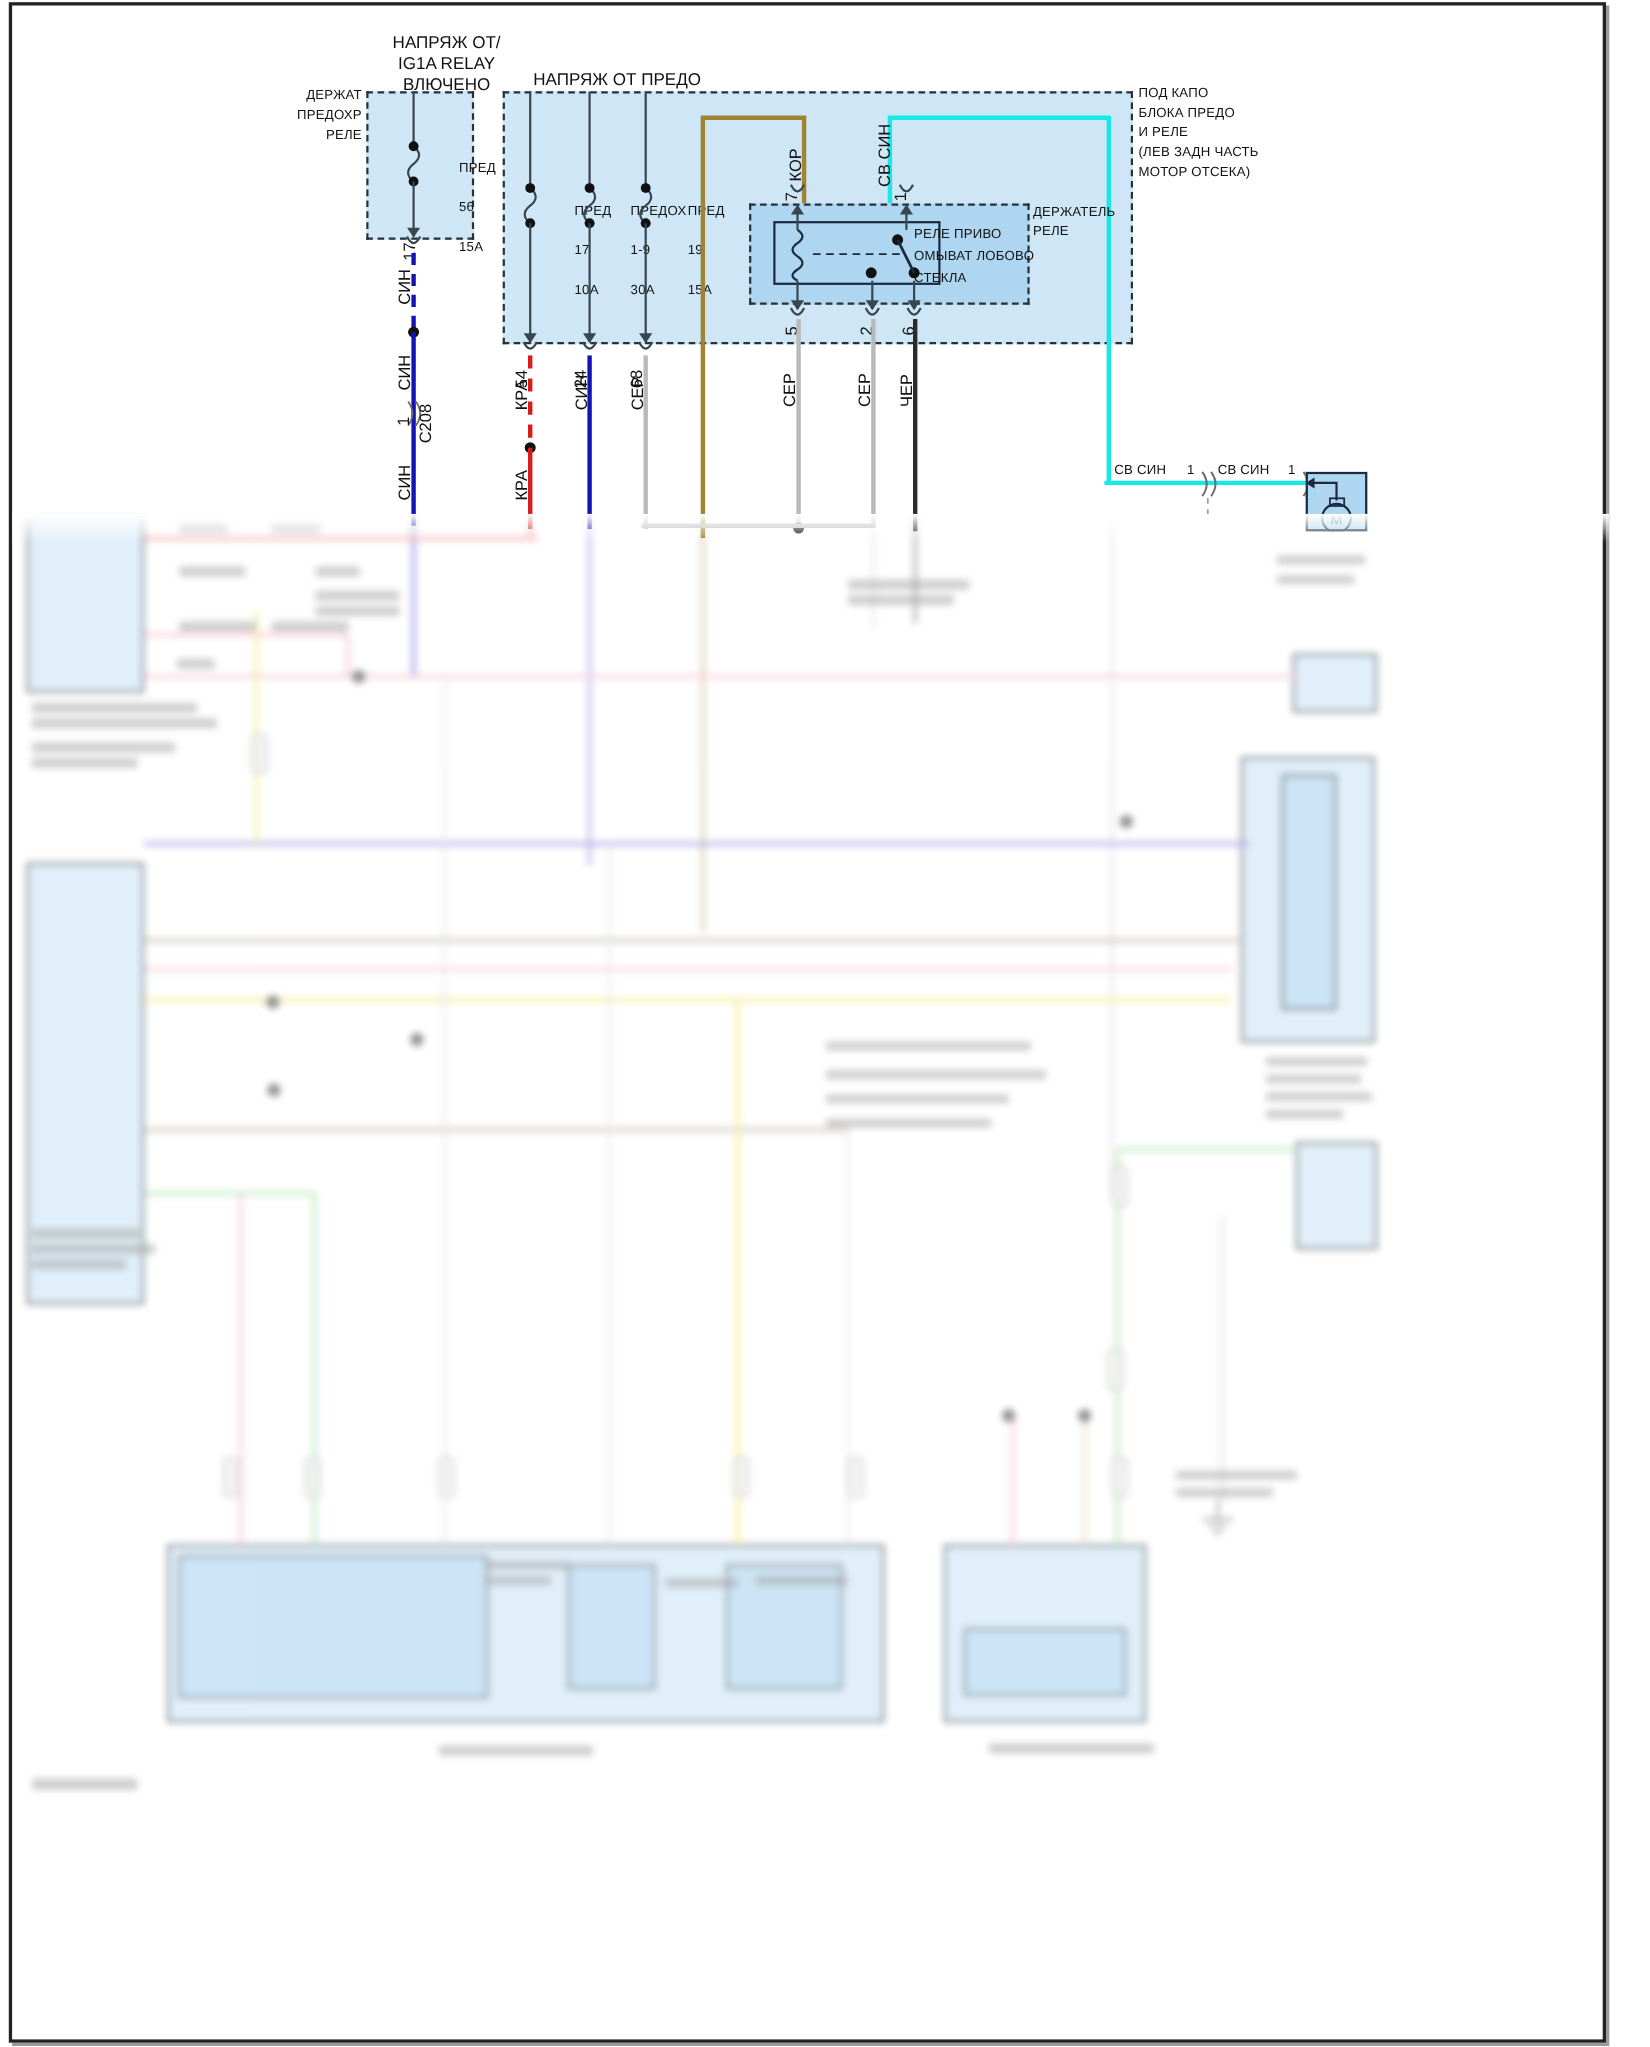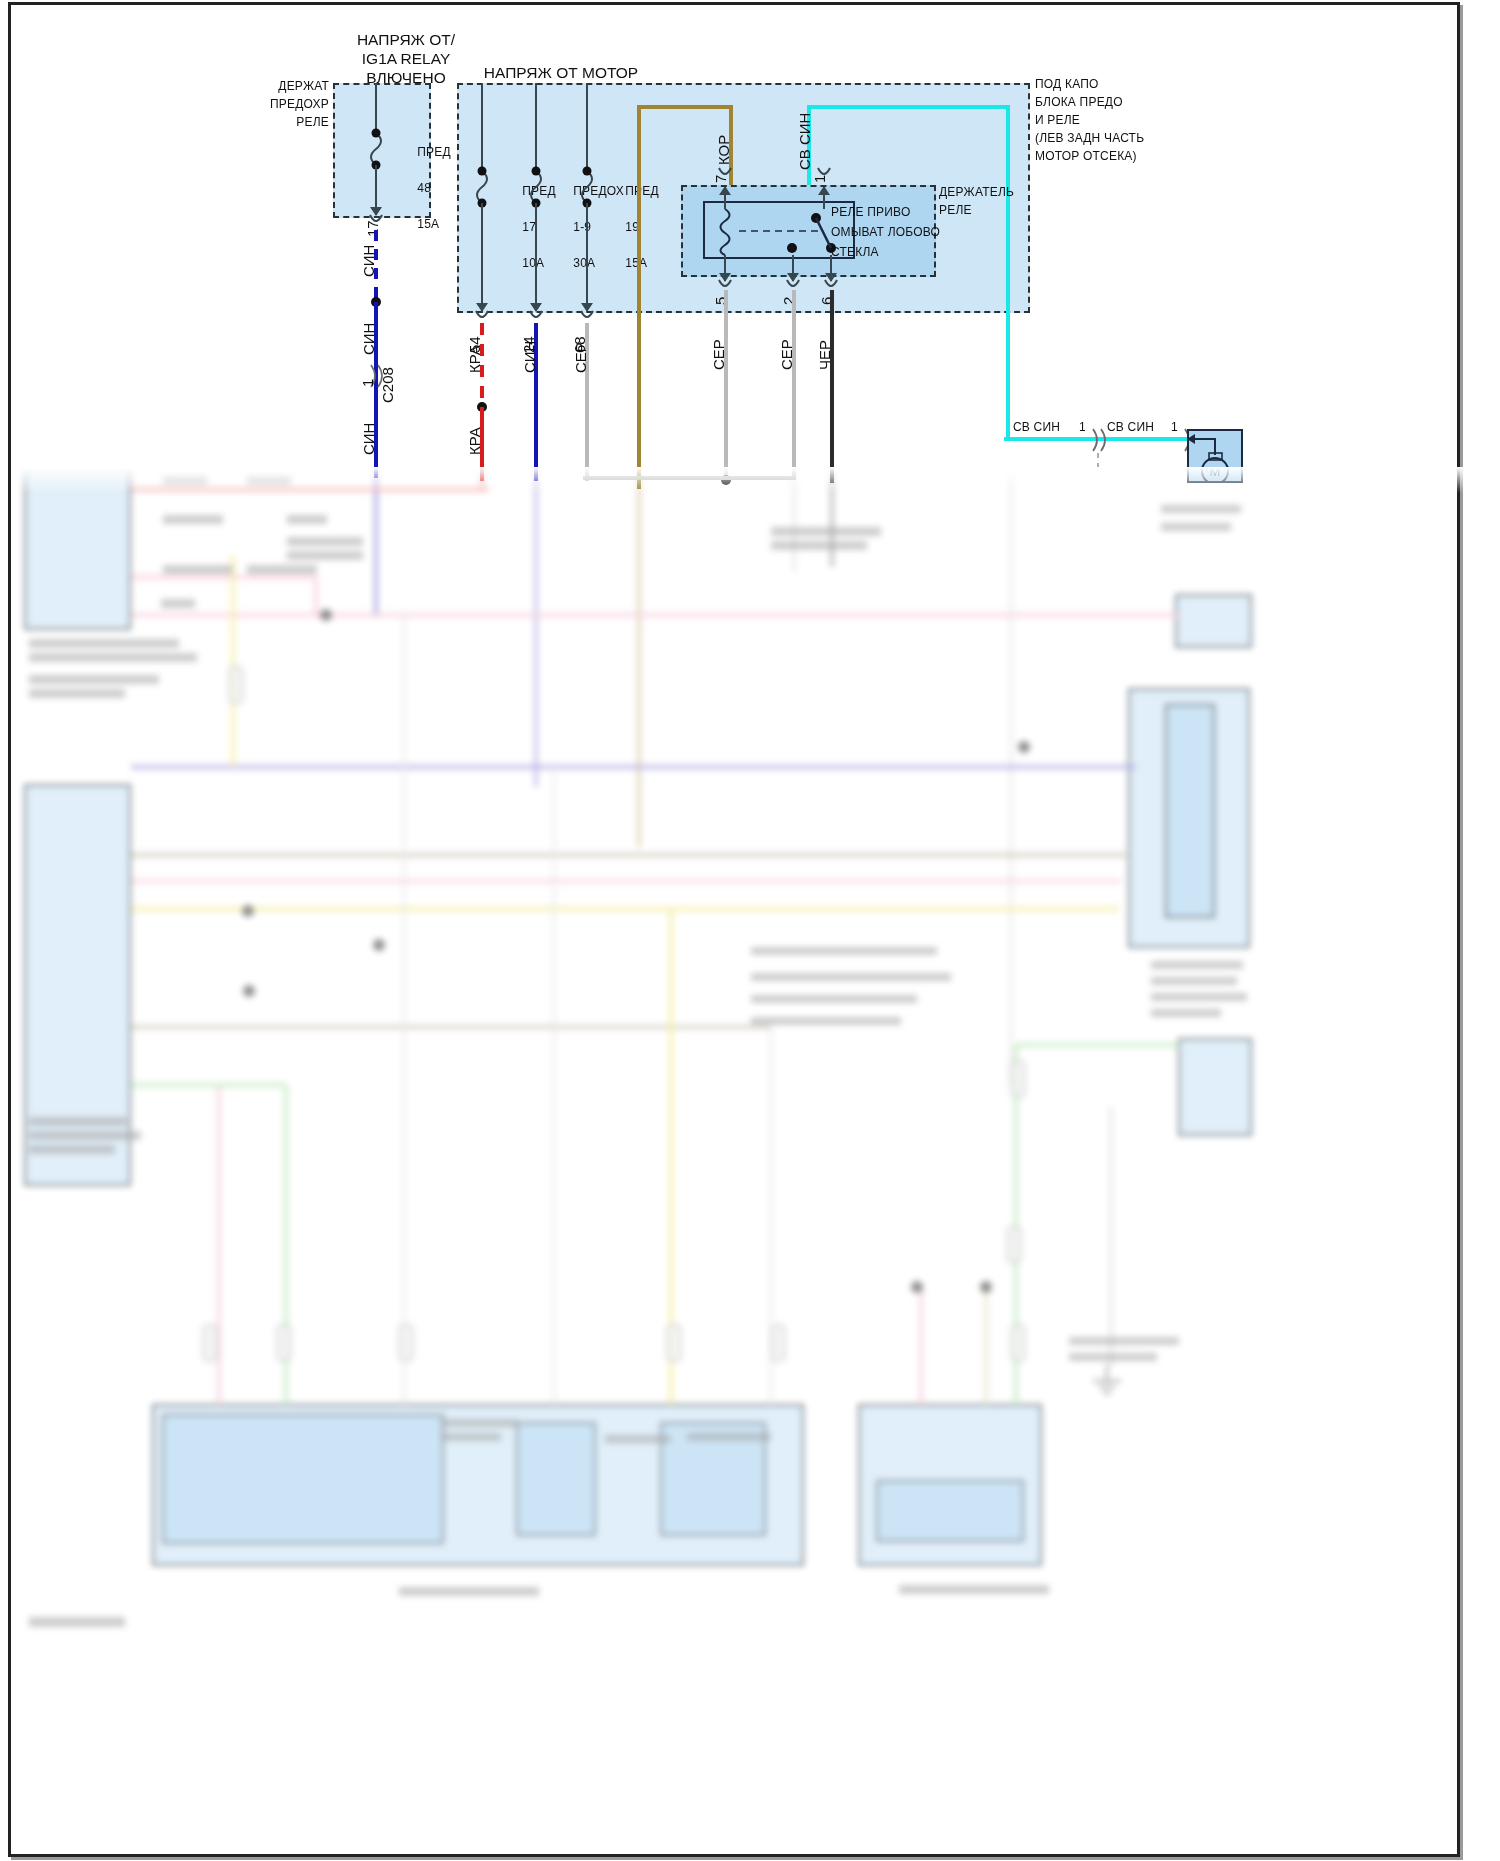--- a/index.html
+++ b/index.html
@@ -31,37 +31,37 @@
 
   <div id="frame-shadow"></div>
 
   <div id="frame">
 
     <div class="layer" style="left:0;top:0;width:1452px;height:470px;">
 
       <div class="hdr" style="left: 305px; top: 25px; width: 180px; white-space: pre-line;">НАПРЯЖ ОТ/
 IG1A RELAY
 ВЛЮЧЕНО</div>
-      <div class="hdr" style="left:430px;top:58px;width:240px;">НАПРЯЖ ОТ МОТОР</div>
+      <div class="hdr" style="left:430px;top:58px;width:240px;">НАПРЯЖ ОТ ПРЕДО</div>
 
       <div class="box-dash" style="left:322px;top:78px;width:98px;height:135px;"></div>
       <div class="lbl" style="left: 212px; top: 72px; text-align: right; width: 106px; white-space: pre-line;">ДЕРЖАТ ПРЕДОХР
 РЕЛЕ</div>
 
       <svg class="layer" style="left:352px;top:78px;" width="30" height="135">
         <line x1="13" y1="0" x2="13" y2="50" stroke="#37474f" stroke-width="2"></line>
         <path d="M13 50 q10 8 0 16 q-10 8 0 16" stroke="#37474f" stroke-width="2" fill="none"></path>
         <circle cx="13" cy="50" r="4.5" fill="#111"></circle>
         <circle cx="13" cy="82" r="4.5" fill="#111"></circle>
         <line x1="13" y1="82" x2="13" y2="132" stroke="#37474f" stroke-width="2"></line>
         <path d="M7 124 l6 9 l6 -9" fill="#37474f"></path>
       </svg>
       <div class="lbl" style="left:378px;top:120px;">
         <span>ПРЕД</span><br>
-        <span>48</span><br>
+        <span>56</span><br>
         <span>15A</span>
       </div>
 
       <svg class="layer" style="left:352px;top:206px;" width="30" height="22">
         <path d="M7 4 q6 12 12 0" stroke="#37474f" stroke-width="2" fill="none"></path>
       </svg>
       <div class="vlbl" style="left:354px;top:232px;">17</div>
 
       <svg class="layer" style="left:358px;top:225px;" width="16" height="250">
         <line x1="7" y1="0" x2="7" y2="70" stroke="#1414b4" stroke-width="4" stroke-dasharray="11 8"></line>

